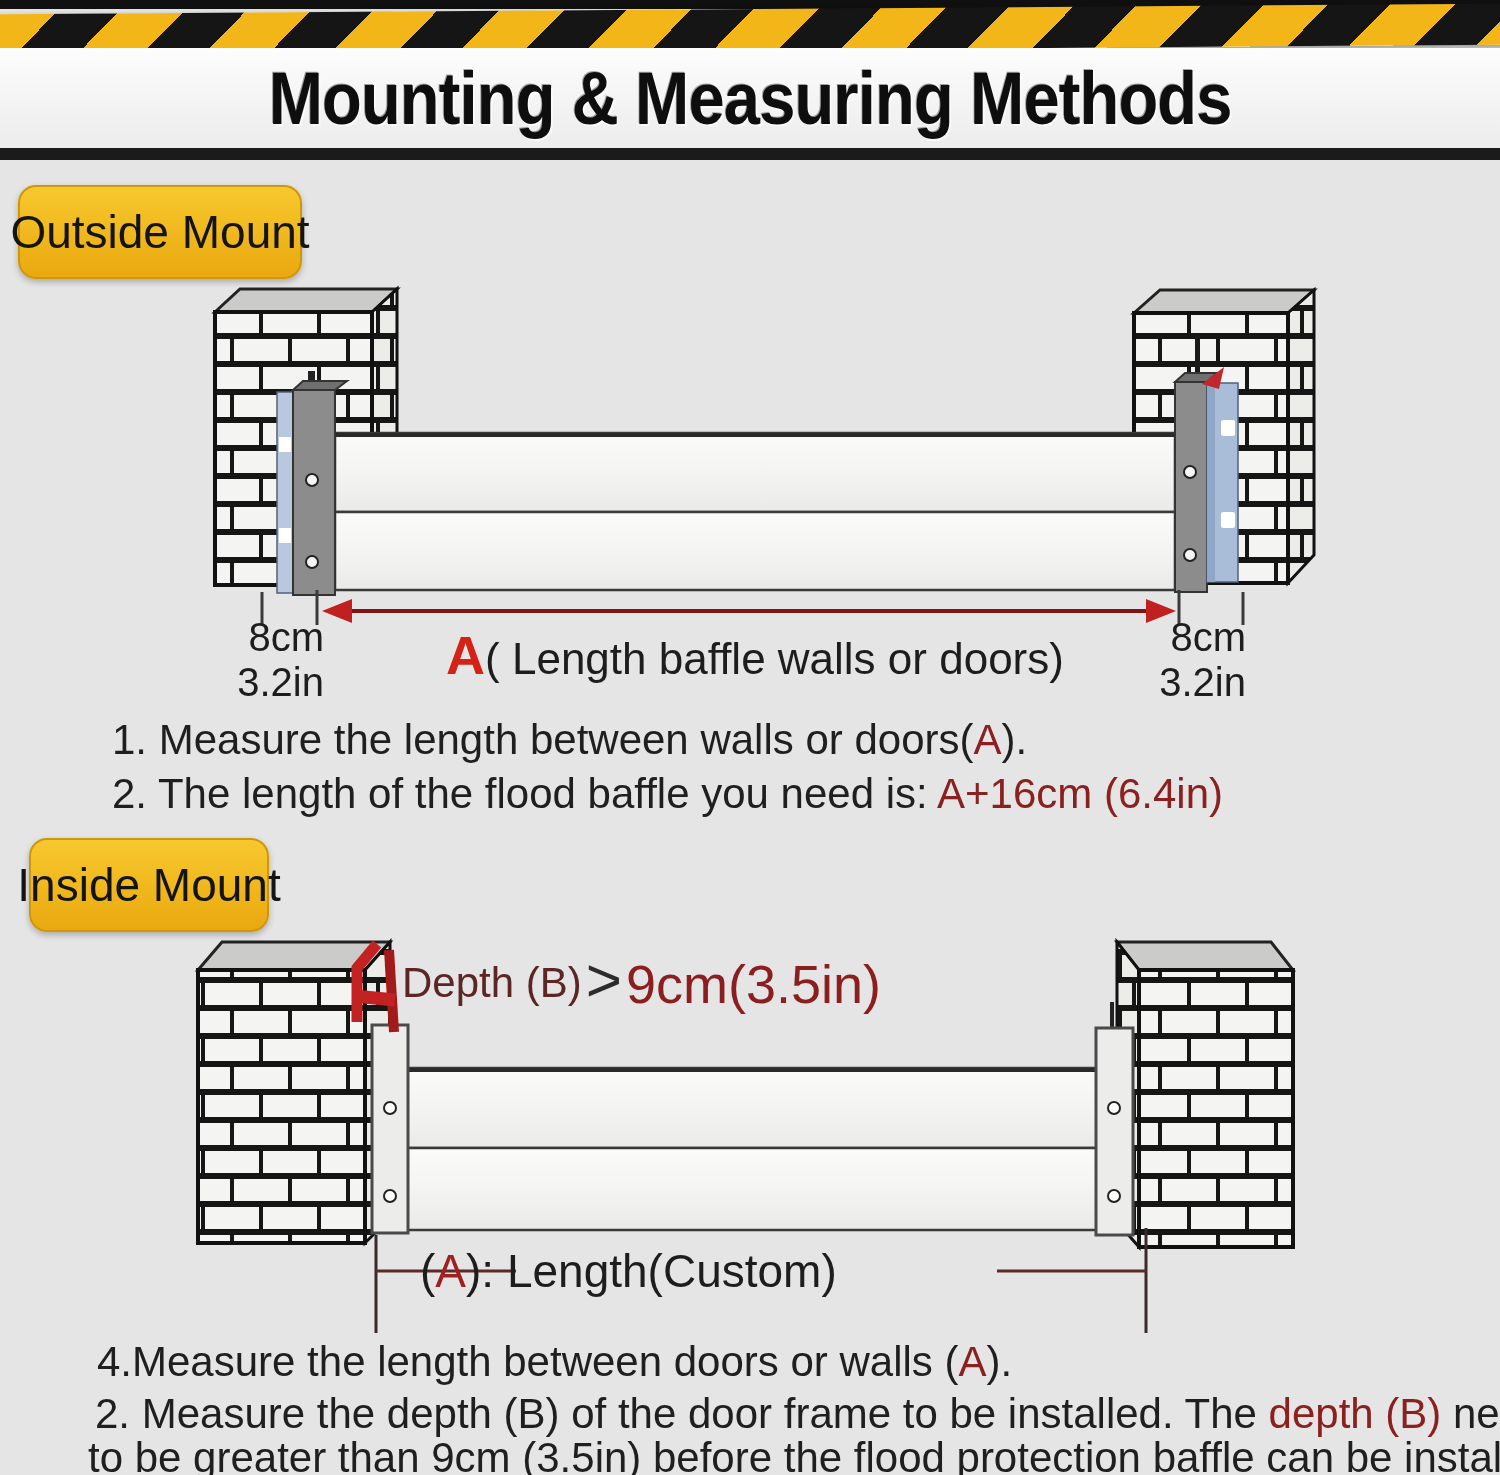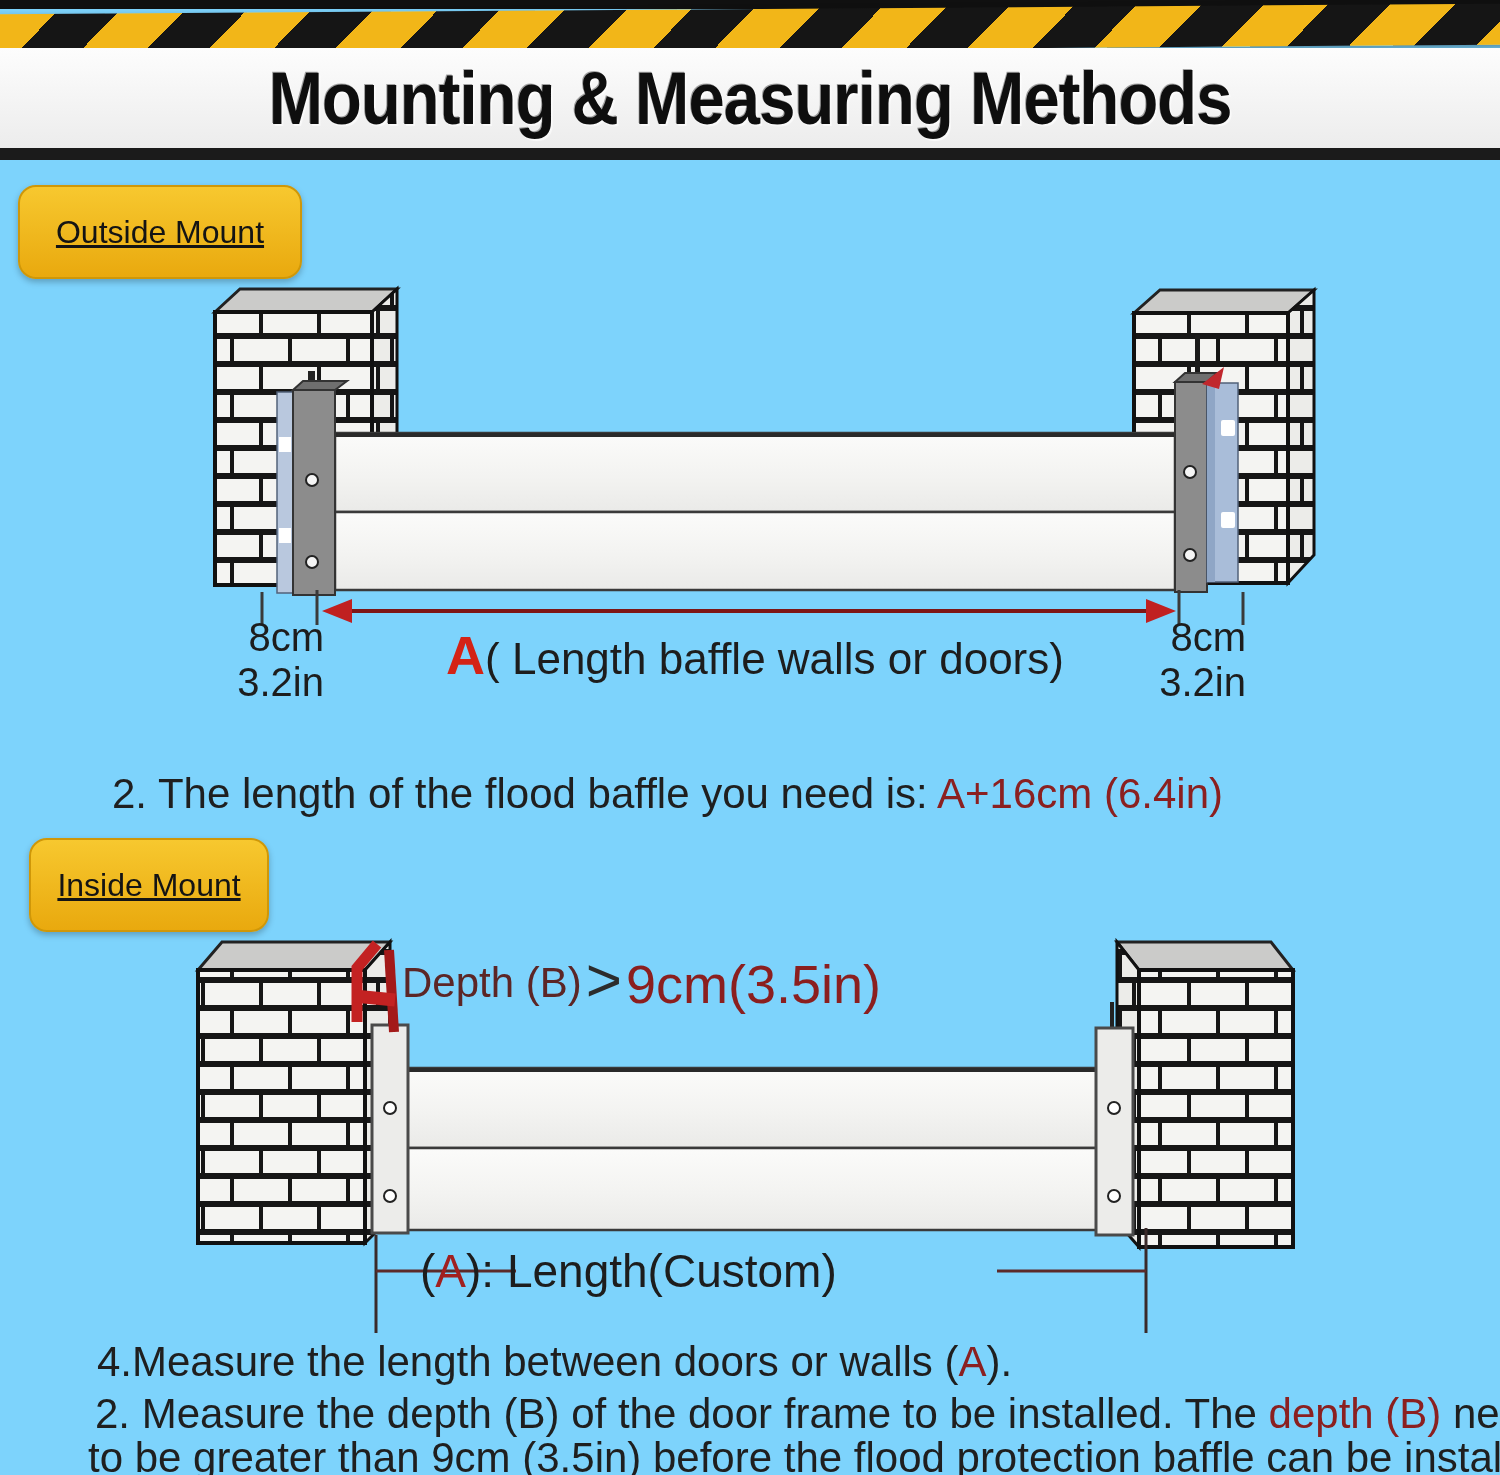--- a/index.html
+++ b/index.html
@@ -1,35 +1,35 @@
 <!DOCTYPE html>
 <html><head>
 <meta charset="utf-8">
 <style>
   html,body{margin:0;padding:0;background:#fff;}
-  .page{position:relative;width:1500px;height:1475px;background:#7dd3fc;overflow:hidden;
+  .page{position:relative;width:1500px;height:1475px;background:#e5e5e5;overflow:hidden;
         font-family:"Liberation Sans", sans-serif;color:#1d1d1d;}
   .abs{position:absolute;}
 
   
   .top-black{left:0;top:0;width:1500px;height:9px;background:#101010;}
   .tape{left:-10px;top:9px;width:1520px;height:41px;
         background:repeating-linear-gradient(135deg,#f2b618 0 46px,#151515 46px 90px);
         box-shadow:0 3px 7px rgba(0,0,0,.35);transform:rotate(-.4deg);}
   .title-band{left:0;top:48px;width:1500px;height:100px;
         background:linear-gradient(180deg,#fdfdfd,#ececec);
         border-bottom:12px solid #1b1b1b;display:flex;align-items:center;justify-content:center;}
   .title{font-size:74px;font-weight:800;letter-spacing:-1px;color:#0e0e0e;white-space:nowrap;
         transform:scaleX(.88);text-shadow:2px 2px 1px rgba(255,255,255,.65), -1px -1px 0 rgba(0,0,0,.35);}
 
   
   .badge{background:linear-gradient(180deg,#f7c82f,#e9a90e);border:2px solid #cf9708;
         border-radius:18px;box-shadow:0 3px 6px rgba(0,0,0,.25);
         display:flex;align-items:center;justify-content:center;}
-  .badge span{font-size:32px;color:#141414;white-space:nowrap;text-decoration:underline;}
+  .badge span{font-size:46px;color:#141414;white-space:nowrap;}
   .badge-outside{left:18px;top:185px;width:280px;height:90px;}
   .badge-inside{left:13px;top:838px;width:236px;height:90px;margin-left:16px;}
 
   
   .dim-col{display:flex;flex-direction:column;align-items:flex-end;line-height:45px;
         font-size:40px;color:#1d1d1d;white-space:nowrap;margin-top:20px;}
   .dim-left{left:254px;top:595px;width:70px;}
   .dim-right{left:1176px;top:595px;width:70px;}
 
   .span-label{left:330px;top:624px;width:850px;text-align:center;white-space:nowrap;}
@@ -149,20 +149,23 @@
     <span>3.2in</span>
   </div>
   <div class="abs dim-col dim-right">
     <span>8cm</span>
     <span>3.2in</span>
   </div>
   <div class="abs span-label">
     <span class="big-a">A</span><span class="rest">( Length baffle walls or doors)</span>
   </div>
 
+  <div class="abs step o-step1">
+    <span>1. Measure the length between walls or doors(</span><span class="em">A</span><span>).</span>
+  </div>
   <div class="abs step o-step2">
     <span>2. The length of the flood baffle you need is: </span><span class="em">A+16cm (6.4in)</span><span></span>
   </div>
 
   <div class="abs badge badge-inside">
     <span>Inside Mount</span>
   </div>
 
   <svg class="abs" style="left:0;top:930px" width="1500" height="410" viewBox="0 930 1500 410">
 

